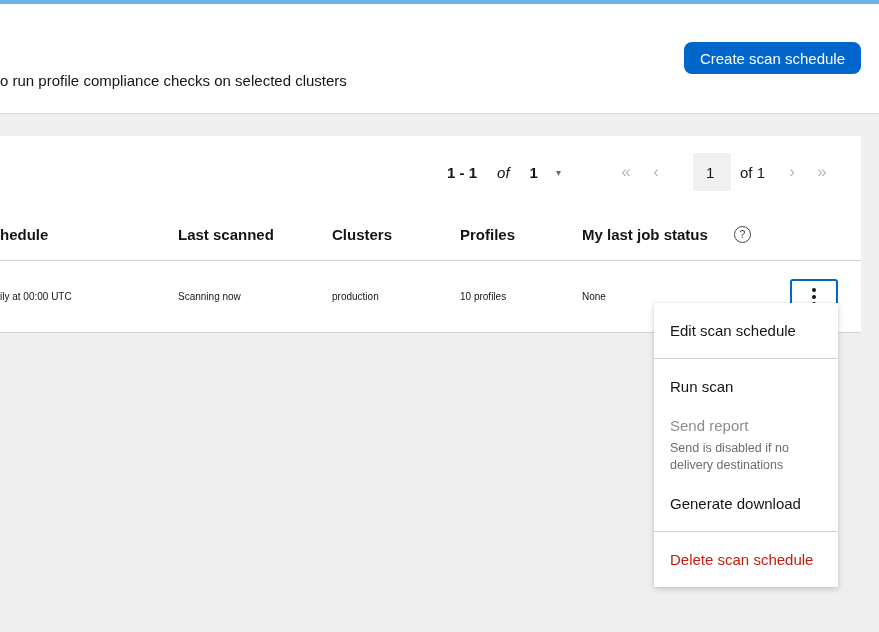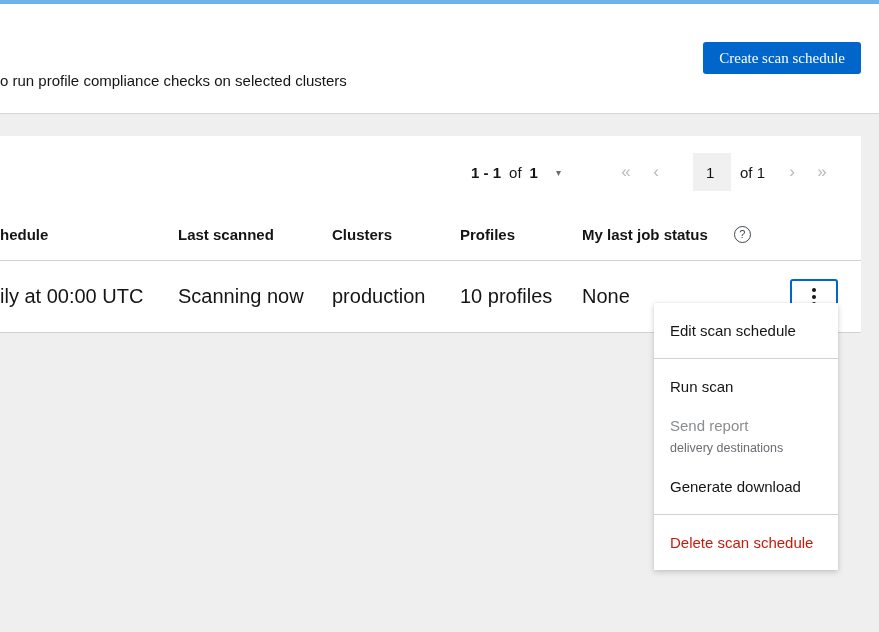--- a/index.html
+++ b/index.html
@@ -18,52 +18,52 @@
 
   
   .page-header {
     position: absolute; top: 4px; left: 0; width: 879px; height: 110px;
     background: #ffffff; border-bottom: 1px solid #d7d7d9;
   }
   .header-desc { position: absolute; left: 0; top: 68px; font-size: 15px; white-space: nowrap; }
   .create-btn {
     position: absolute; top: 38px; right: 18px; height: 32px;
     padding: 0 16px; background: #0066cc; color: #ffffff;
-    font-size: 15px; font-family: Liberation Serif, serif; border: none; border-radius: 3px;
+    font-size: 15px; font-family: Liberation Sans, sans-serif; border: none; border-radius: 8px;
     cursor: pointer;
   }
 
   
   .card { position: absolute; top: 136px; left: 0; width: 861px; background: #ffffff; }
 
   
   .toolbar { height: 72px; display: flex; align-items: center; justify-content: flex-end; padding-right: 24px; }
   .pagination-toggle {
     display: flex; align-items: center; background: none; border: none;
     font-family: inherit; font-size: 15px; color: #151515; padding: 0; cursor: pointer;
   }
   .pagination-toggle b { font-weight: bold; }
-  .pagination-toggle .mid { font-weight: normal; margin: 0 8px; }
+  .pagination-toggle .mid { font-weight: normal; margin: 0 20px; font-style: italic; }
   .caret { margin-left: 18px; font-size: 10px; color: #6a6e73; }
   .page-nav { display: flex; align-items: center; margin-left: 50px; }
   .nav-btn {
     background: none; border: none; color: #b7babd; font-size: 17px;
     width: 30px; height: 36px; padding: 0; font-family: inherit; cursor: default;
   }
   .page-input {
     width: 38px; height: 38px; background: #f0f0f0; border: none;
     font-size: 15px; font-family: inherit; color: #151515;
     padding: 0 0 0 13px; margin-left: 22px;
   }
   .page-of { font-size: 15px; margin: 0 12px 0 9px; }
 
   
   .t-row { display: flex; align-items: center; }
   .thead { height: 53px; font-weight: bold; font-size: 15px; border-bottom: 1px solid #d2d2d2; }
-  .tbody-row { height: 72px; font-size: 20px; border-bottom: 1px solid #d2d2d2; }
+  .tbody-row { height: 72px; font-size: 10px; border-bottom: 1px solid #d2d2d2; }
   .col-schedule { width: 178px; }
   .col-last { width: 154px; }
   .col-clusters { width: 128px; }
   .col-profiles { width: 122px; }
   .col-status { width: 203px; display: flex; align-items: center; }
   .col-actions { flex: 1; display: flex; justify-content: flex-end; padding-right: 23px; }
   .help-icon {
     width: 17px; height: 17px; border: 1px solid #42474c; border-radius: 50%;
     display: inline-flex; align-items: center; justify-content: center;
     font-size: 11px; font-weight: normal; color: #42474c; margin-left: 26px;
@@ -152,20 +152,21 @@
 <div class="menu">
   <div class="menu-group">
     <div class="menu-item">Edit scan schedule</div>
   </div>
   <div class="menu-divider"></div>
   <div class="menu-group">
     <div class="menu-item">Run scan</div>
     <div class="menu-item disabled">
       <div>Send report</div>
       <div class="menu-desc">
+        <div>Send is disabled if no</div>
         <div>delivery destinations</div>
       </div>
     </div>
     <div class="menu-item">Generate download</div>
   </div>
   <div class="menu-divider"></div>
   <div class="menu-group">
     <div class="menu-item danger">Delete scan schedule</div>
   </div>
 </div>

